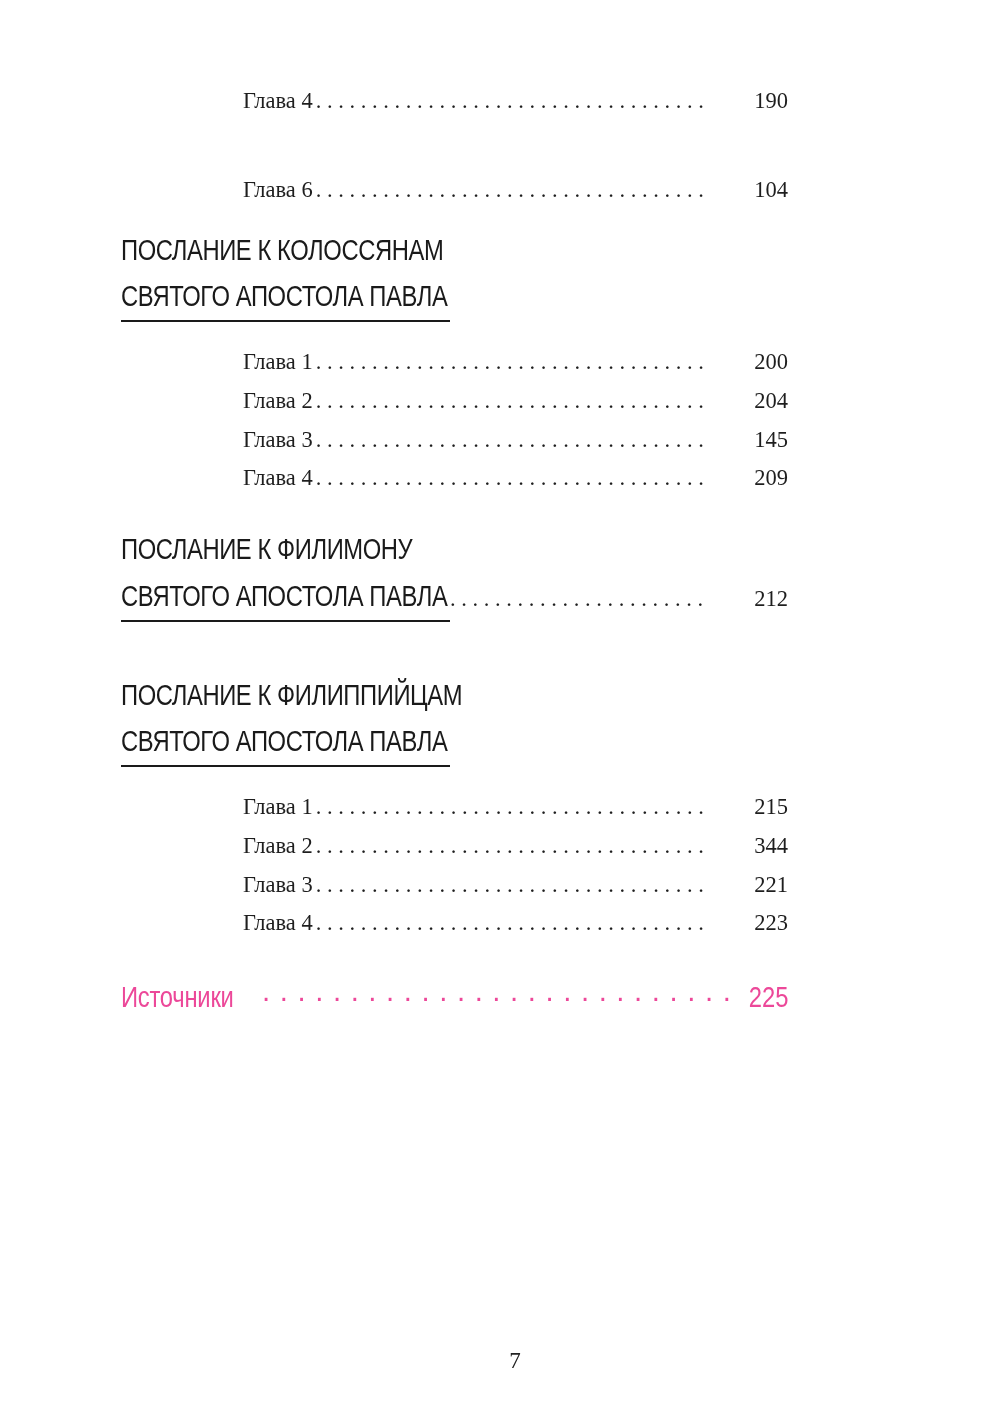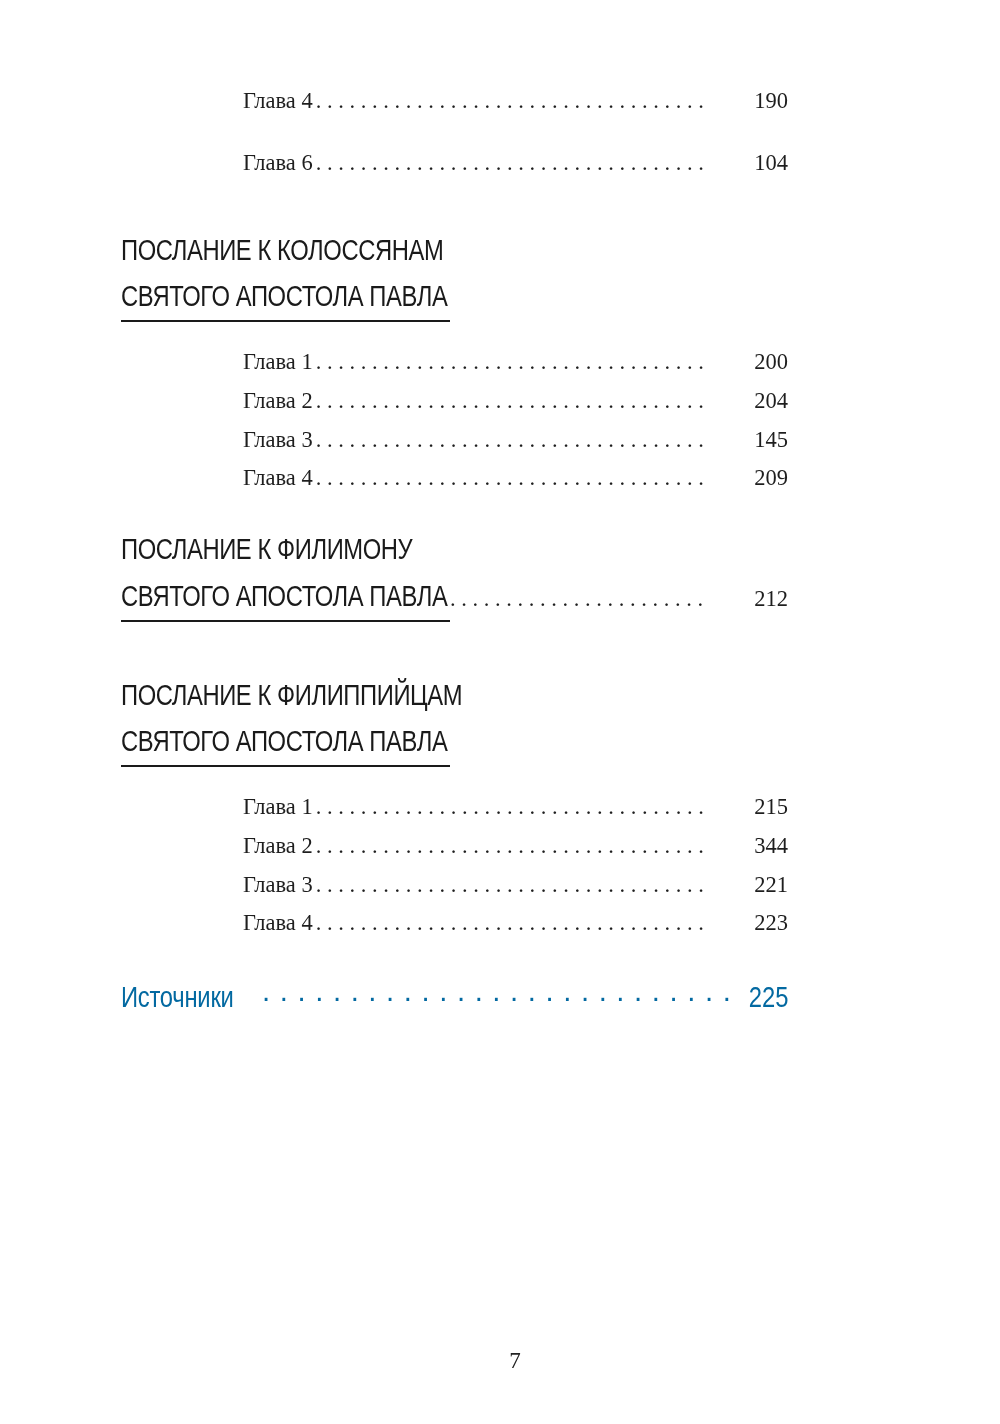--- a/index.html
+++ b/index.html
@@ -104,21 +104,21 @@
       position: absolute;
       left: 121px;
       width: 667px;
       height: 44px;
       display: flex;
       align-items: baseline;
       white-space: nowrap;
       font-family: "Liberation Sans", "DejaVu Sans", sans-serif;
       font-size: 29px;
       line-height: 44px;
-      color: #0369a1;
+      color: #ec4899;
     }
     .back .btext {
       flex: 0 0 auto;
       display: inline-block;
       transform: scaleX(0.82);
       transform-origin: left center;
       letter-spacing: -0.3px;
     }
     .back .leader {
       font-size: 29px;
@@ -148,21 +148,21 @@
 </head>
 <body>
 
 <div class="page">
 
   <div class="chap" style="top:86px;">
     <span class="label">Глава 4</span>
     <span class="leader"></span>
     <span class="num">190</span>
   </div>
-  <div class="chap" style="top:148px;">
+  <div class="chap" style="top:175px;">
     <span class="label">Глава 6</span>
     <span class="leader"></span>
     <span class="num">104</span>
   </div>
 
   <div class="heading" style="top:228px;">ПОСЛАНИЕ К КОЛОССЯНАМ</div>
   <div class="heading" style="top:274px;">СВЯТОГО АПОСТОЛА ПАВЛА</div>
   <div class="rule" style="top:320px;"></div>
 
   <div class="chap" style="top:347px;">

